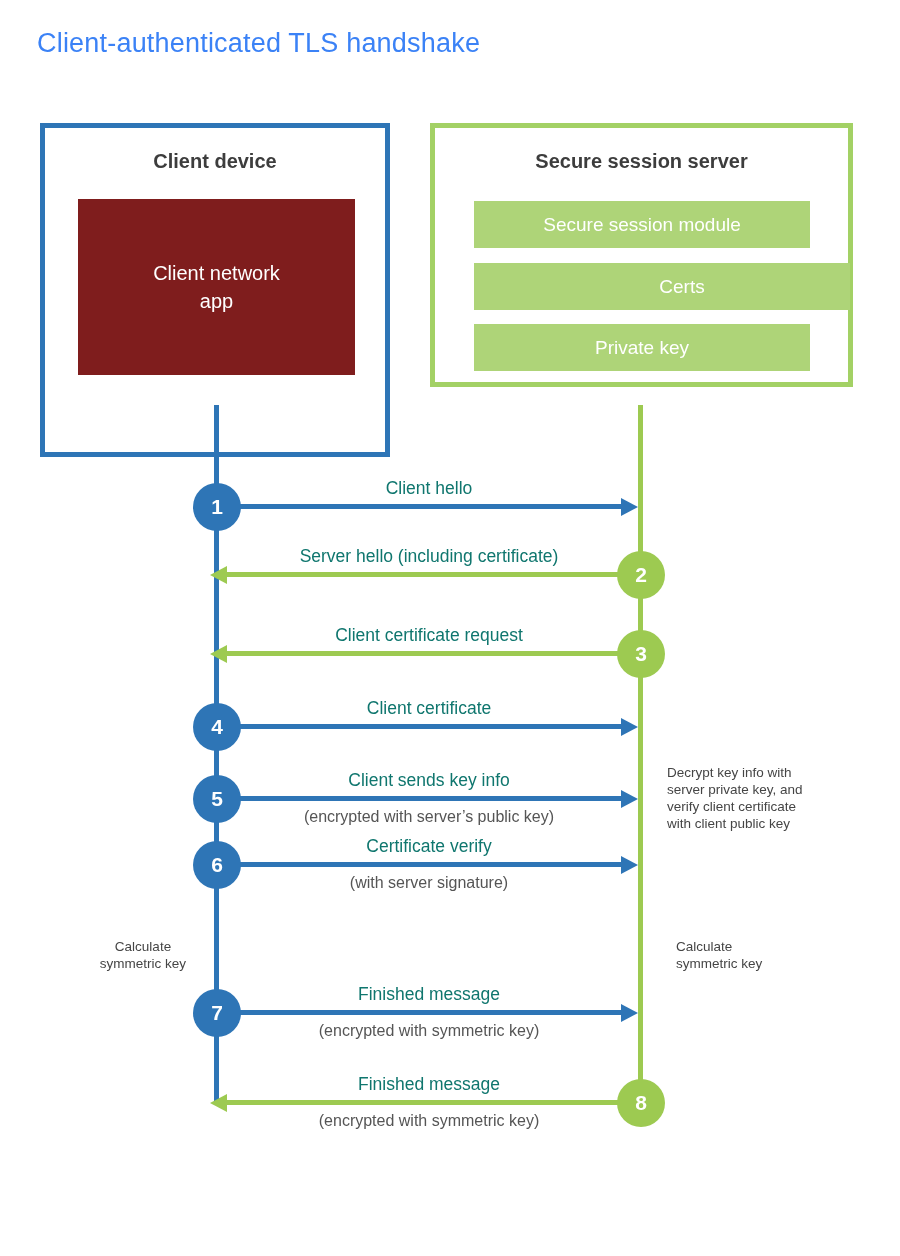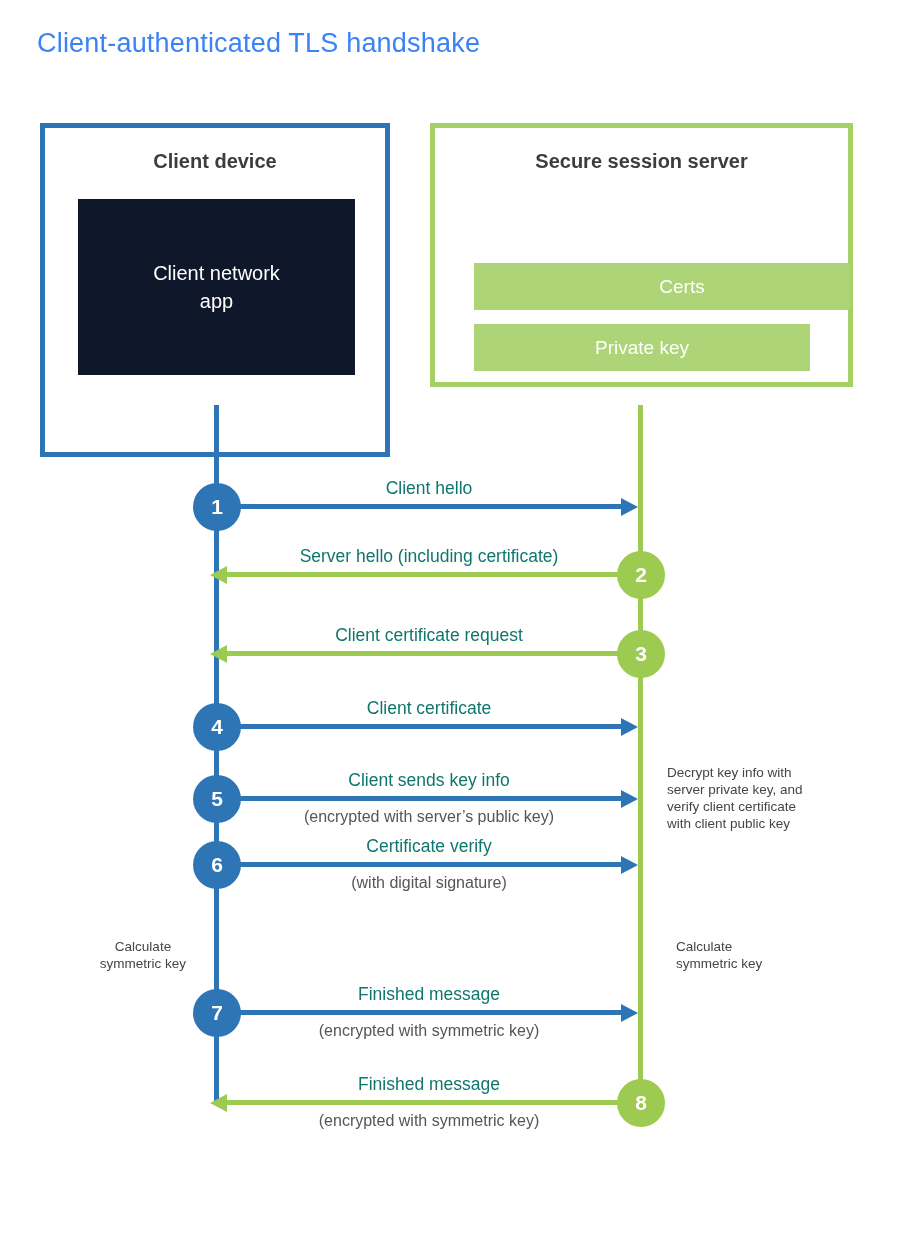--- a/index.html
+++ b/index.html
@@ -7,21 +7,21 @@
   .abs{position:absolute;}
 
   
   .page-title{left:37px;top:28px;font-size:27px;font-weight:300;color:#3b82f6;letter-spacing:.2px;}
 
   
   .entity-box{box-sizing:border-box;background:#fff;}
   .client-box{left:40px;top:123px;width:350px;height:334px;border:5px solid #2e75b6;}
   .server-box{left:430px;top:123px;width:423px;height:264px;border:5px solid #a3d165;}
   .entity-title{width:100%;text-align:center;margin-top:22px;font-size:20px;font-weight:bold;color:#3d3d3d;}
-  .app-box{left:33px;top:71px;width:277px;height:176px;background:#0f172a;color:#fff;
+  .app-box{left:33px;top:71px;width:277px;height:176px;background:#7f1d1d;color:#fff;
            display:flex;align-items:center;justify-content:center;text-align:center;
            font-size:20px;line-height:28px;white-space:pre-line;}
   .bar{left:39px;width:336px;height:47px;background:#aed478;color:#fff;
        text-align:center;line-height:47px;font-size:19px;}
 
   
   .vline{width:5px;}
   .vline.blue{background:#2e75b6;}
   .vline.green{background:#9dca51;}
 
@@ -53,20 +53,21 @@
 <div class="abs page-title">Client-authenticated TLS handshake</div>
 
 <div class="abs entity-box client-box">
   <div class="entity-title">Client device</div>
   <div class="abs app-box">Client network
 app</div>
 </div>
 
 <div class="abs entity-box server-box">
   <div class="entity-title">Secure session server</div>
+  <div class="abs bar" style="top:73px;">Secure session module</div>
   <div class="abs bar" style="top:135px;padding-left:40px;">Certs</div>
   <div class="abs bar" style="top:196px;">Private key</div>
 </div>
 
 <div class="abs vline blue" style="left:214px;top:405px;height:698px;"></div>
 <div class="abs vline green" style="left:638px;top:405px;height:698px;"></div>
 
 <div class="abs msg" style="top:478px;">Client hello</div>
 <div class="abs hline blue" style="left:240px;width:382px;top:504px;"></div>
 <div class="abs ahead right" style="left:621px;top:498px;"></div>
@@ -90,21 +91,21 @@
 <div class="abs msg" style="top:770px;">Client sends key info</div>
 <div class="abs hline blue" style="left:240px;width:382px;top:796px;"></div>
 <div class="abs ahead right" style="left:621px;top:790px;"></div>
 <div class="abs circle blue" style="left:193px;top:775px;">5</div>
 <div class="abs sub" style="top:808px;">(encrypted with server’s public key)</div>
 
 <div class="abs msg" style="top:836px;">Certificate verify</div>
 <div class="abs hline blue" style="left:240px;width:382px;top:862px;"></div>
 <div class="abs ahead right" style="left:621px;top:856px;"></div>
 <div class="abs circle blue" style="left:193px;top:841px;">6</div>
-<div class="abs sub" style="top:874px;">(with digital signature)</div>
+<div class="abs sub" style="top:874px;">(with server signature)</div>
 
 <div class="abs note decrypt">Decrypt key info with
 server private key, and
 verify client certificate
 with client public key</div>
 <div class="abs note calc-left">Calculate
 symmetric key</div>
 <div class="abs note calc-right">Calculate
 symmetric key</div>
 

